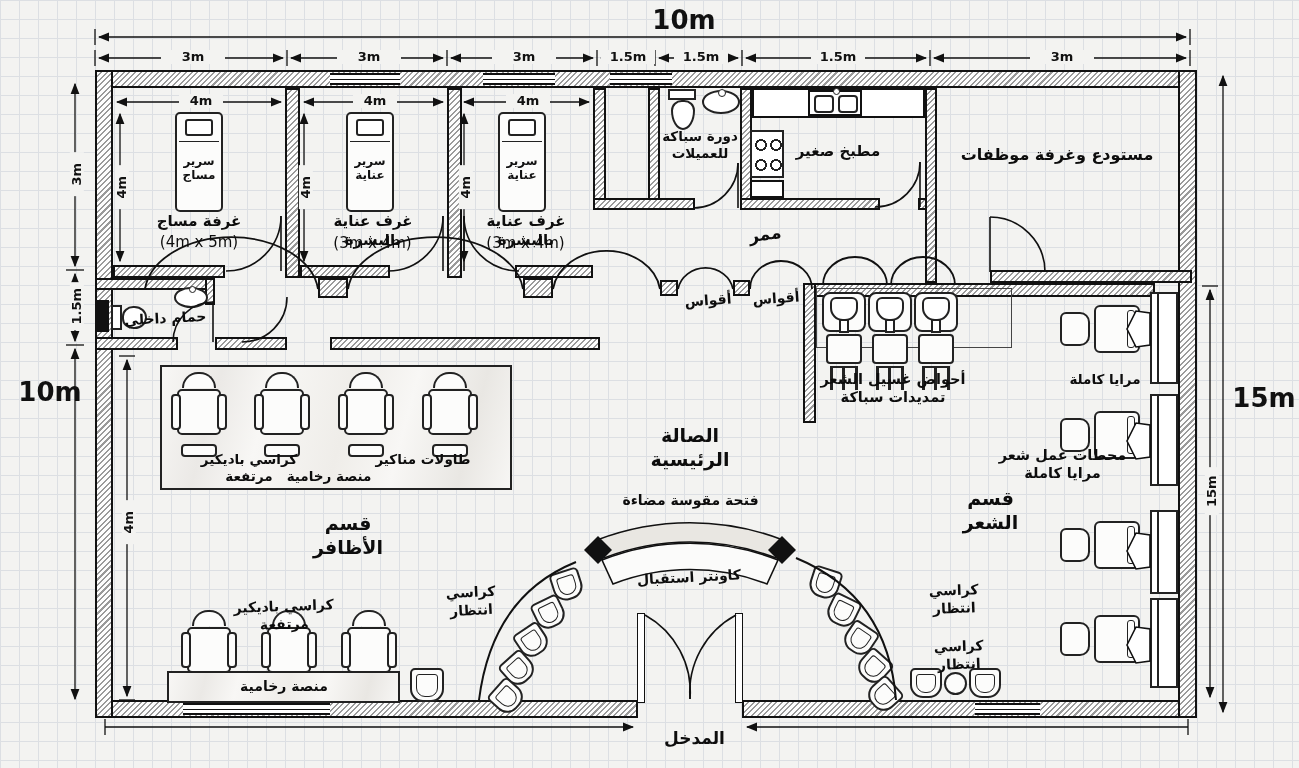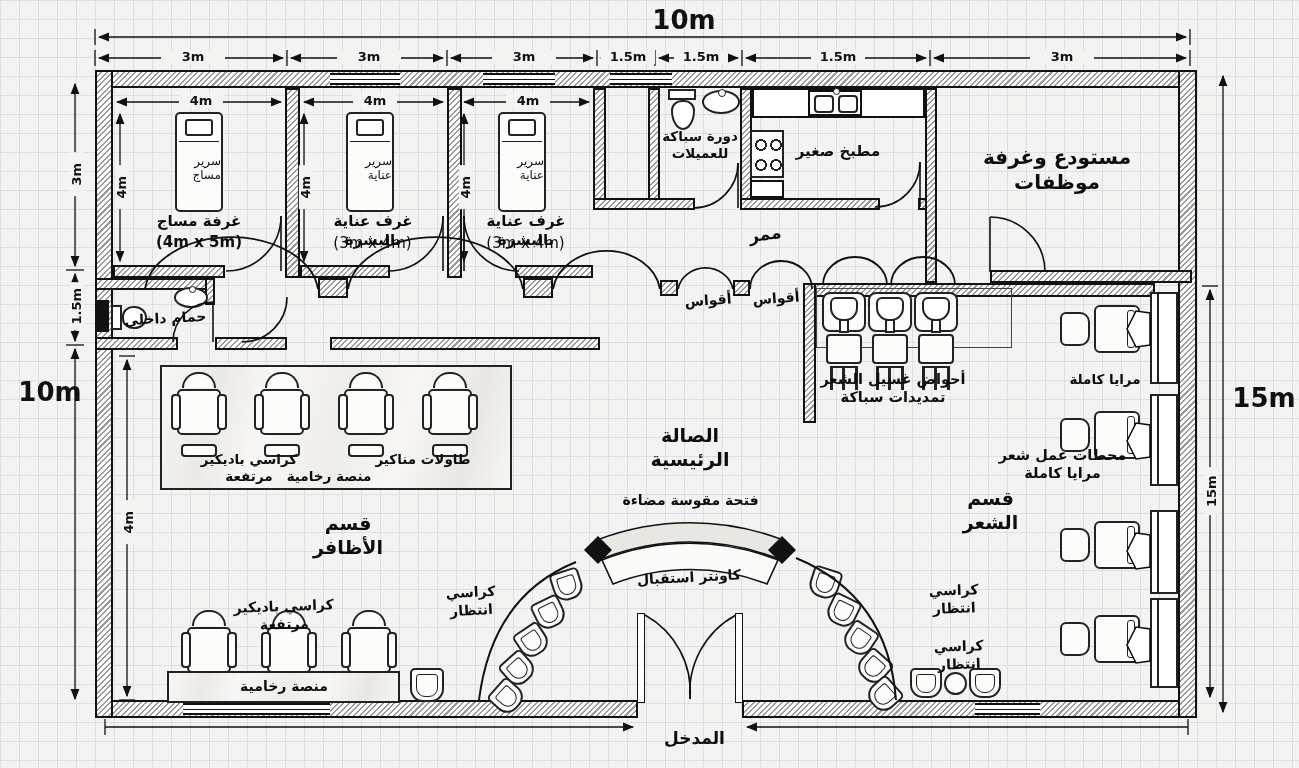--- a/index.html
+++ b/index.html
@@ -17,21 +17,21 @@
   .marble{position:absolute;box-sizing:border-box;border:2px solid #222;z-index:3;
     background:linear-gradient(105deg,#f8f7f5 0%,#ebe9e6 16%,#f8f7f5 30%,#efede9 52%,#f8f7f5 68%,#e9e7e3 86%,#f7f6f4 100%)}
   .lbl{position:absolute;font-weight:bold;color:#0d0d0d;text-align:center;white-space:pre-line;direction:rtl;
     line-height:1.25;font-size:15px;z-index:8}
   .dim{position:absolute;color:#111;font-weight:bold;font-size:13px;text-align:center;line-height:1.1;
     background:#f3f3f1;padding:0 2px;z-index:8}
   .big{font-size:26px;background:transparent}
   .rot{transform:rotate(-90deg)}
   .pillow{position:absolute;box-sizing:border-box;border:2px solid #222;border-radius:3px;background:#fff}
   .bedline{position:absolute;left:2px;right:2px;border-top:1.5px solid #222}
-  .bedlbl{position:absolute;left:0;right:0;top:40px;font-size:12px;font-weight:normal;
+  .bedlbl{position:absolute;left:0;right:0;top:40px;font-size:12px;font-weight:bold;text-align:center;
     white-space:pre-line;direction:rtl}
   .pchair{position:absolute;z-index:5}
   .pch{position:absolute;left:7px;top:0;width:34px;height:16px;box-sizing:border-box;border:2px solid #222;
     border-bottom:none;border-radius:16px 16px 0 0;background:#fcfcfb}
   .pcs{position:absolute;left:2px;top:17px;width:44px;height:46px;box-sizing:border-box;border:2px solid #222;
     border-radius:5px;background:#fcfcfb}
   .arml{position:absolute;left:-4px;top:22px;width:10px;height:36px;box-sizing:border-box;border:2px solid #222;
     border-radius:4px;background:#fcfcfb}
   .armr{position:absolute;right:-4px;top:22px;width:10px;height:36px;box-sizing:border-box;border:2px solid #222;
     border-radius:4px;background:#fcfcfb}
@@ -410,29 +410,29 @@
   <div class="dim big" style="left:1228px;top:384px;width:68px">15m</div>
   <div class="dim rot" style="left:1188px;top:484px;width:44px">15m</div>
   <div class="dim" style="left:179px;top:94px;width:40px">4m</div>
   <div class="dim" style="left:353px;top:94px;width:40px">4m</div>
   <div class="dim" style="left:506px;top:94px;width:40px">4m</div>
   <div class="dim rot" style="left:100px;top:180px;width:40px">4m</div>
   <div class="dim rot" style="left:284px;top:180px;width:40px">4m</div>
   <div class="dim rot" style="left:444px;top:180px;width:40px">4m</div>
 
   <div class="lbl" style="left:139px;top:212px;width:120px">غرفة مساج</div>
-  <div class="lbl" style="left:143px;top:233px;width:112px;font-weight:700">(4m x 5m)</div>
+  <div class="lbl" style="left:143px;top:233px;width:112px;font-weight:400">(4m x 5m)</div>
   <div class="lbl" style="left:308px;top:212px;width:130px">غرف عناية بالبشرة</div>
   <div class="lbl" style="left:320px;top:234px;width:105px;font-weight:400">(3m x 4m)</div>
   <div class="lbl" style="left:461px;top:212px;width:130px">غرف عناية بالبشرة</div>
   <div class="lbl" style="left:473px;top:234px;width:105px;font-weight:400">(3m x 4m)</div>
   <div class="lbl" style="left:656px;top:128px;width:88px;font-size:13.5px">دورة سباكة
 للعميلات</div>
   <div class="lbl" style="left:793px;top:142px;width:90px">مطبخ صغير</div>
-  <div class="lbl" style="left:957px;top:145px;width:200px;font-size:20px">مستودع وغرفة موظفات</div>
+  <div class="lbl" style="left:957px;top:145px;width:200px;font-size:16px">مستودع وغرفة موظفات</div>
   <div class="lbl" style="left:735px;top:224px;width:60px;font-size:17px;transform:rotate(-8deg)">ممر</div>
   <div class="lbl" style="left:678px;top:292px;width:60px;font-size:14px;transform:rotate(-4deg)">أقواس</div>
   <div class="lbl" style="left:746px;top:290px;width:60px;font-size:14px;transform:rotate(-4deg)">أقواس</div>
   <div class="lbl" style="left:118px;top:310px;width:95px;font-size:14px;transform:rotate(-3deg)">حمام داخلي</div>
   <div class="lbl" style="left:620px;top:424px;width:140px;font-size:19px">الصالة الرئيسية</div>
   <div class="lbl" style="left:818px;top:370px;width:150px;font-size:14.5px">أحواض غسيل الشعر
 تمديدات سباكة</div>
   <div class="lbl" style="left:1063px;top:371px;width:84px;font-size:13.5px">مرايا كاملة</div>
   <div class="lbl" style="left:995px;top:446px;width:135px;font-size:14.5px">محطات عمل شعر
 مرايا كاملة</div>

